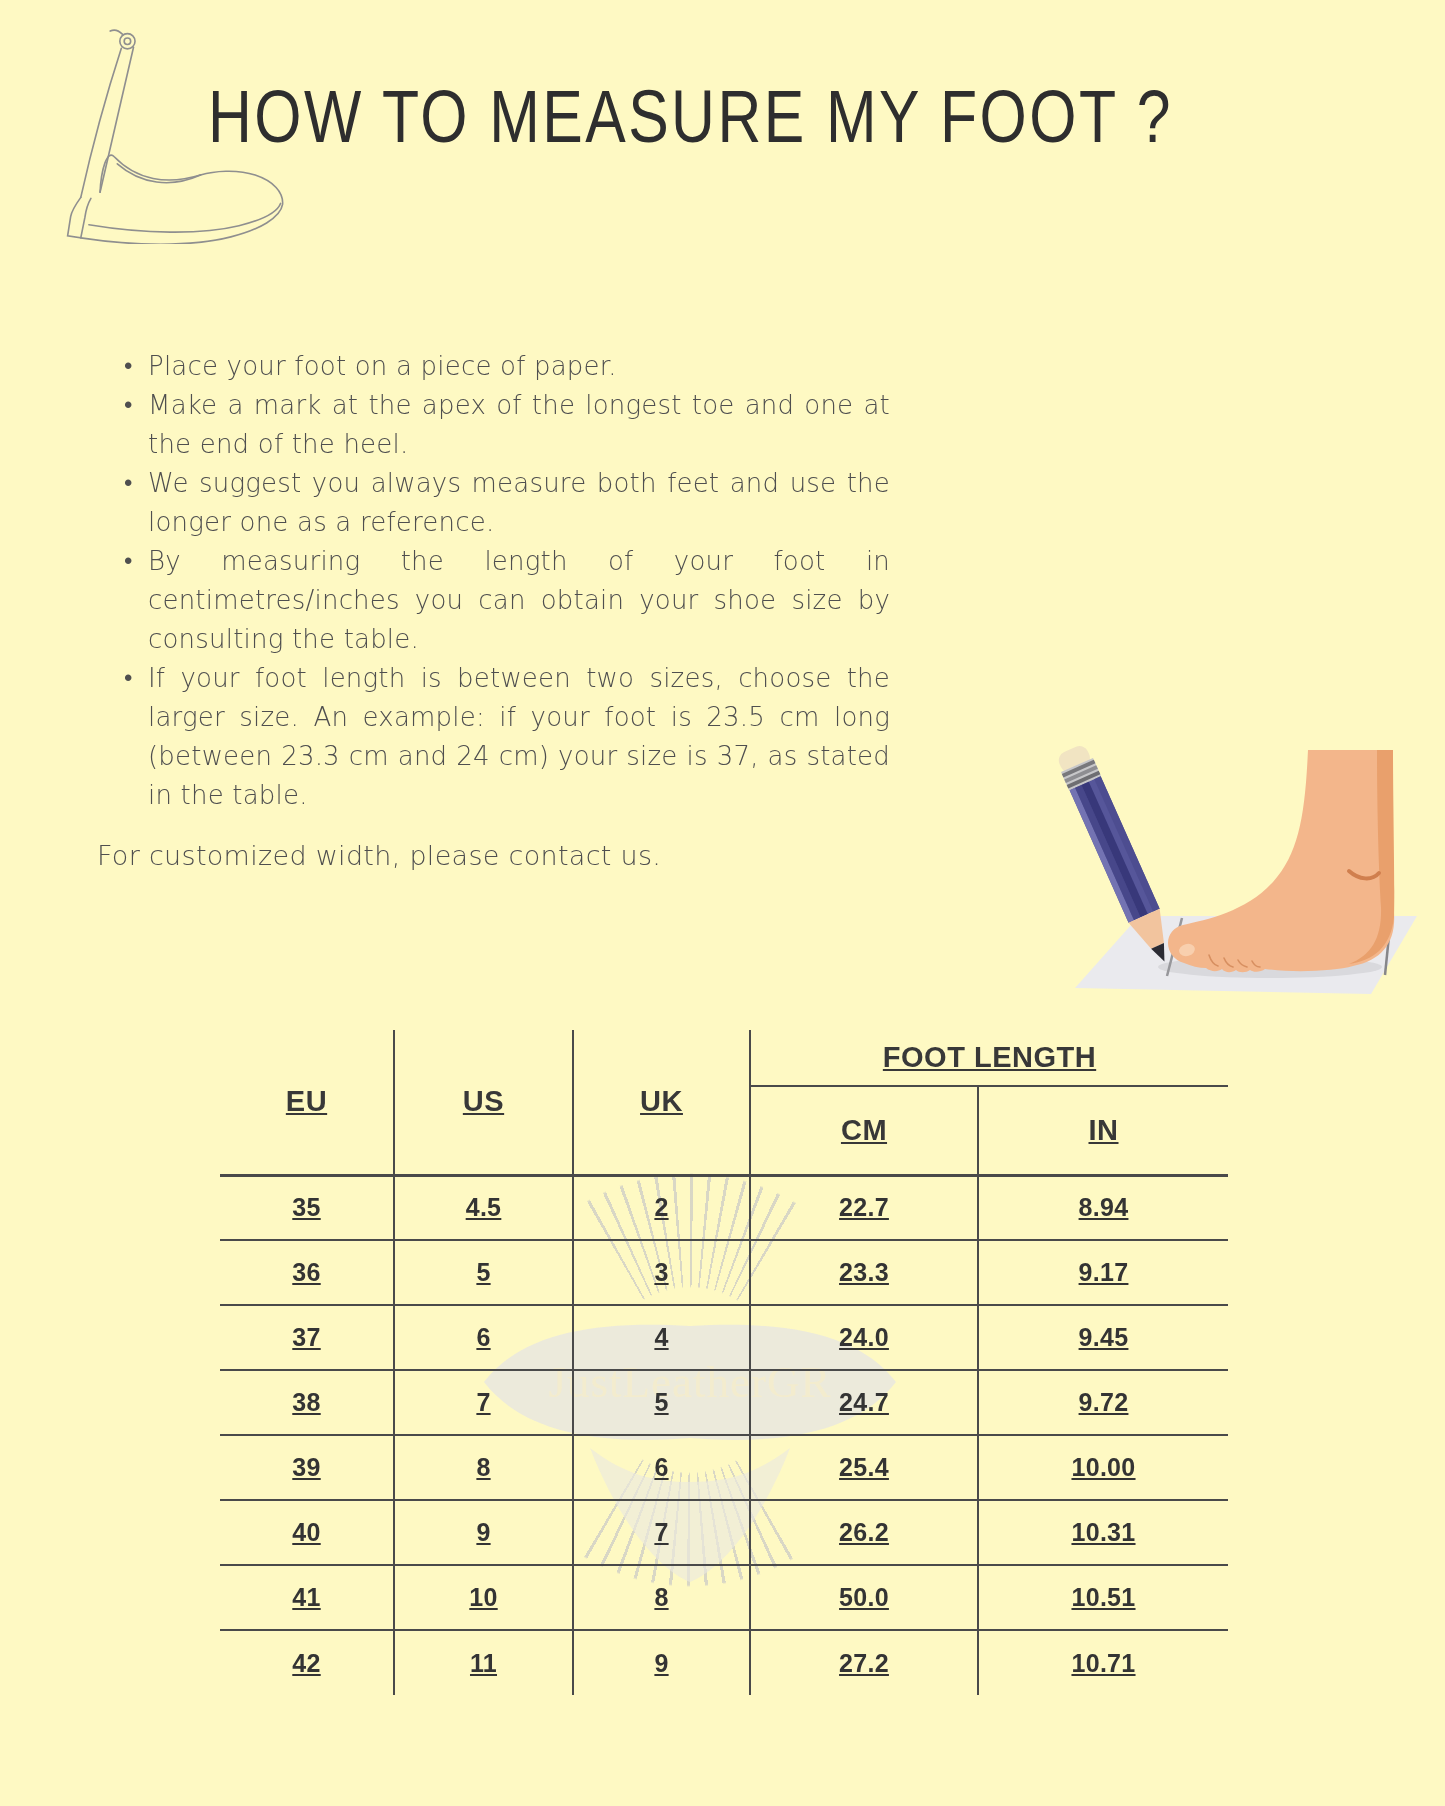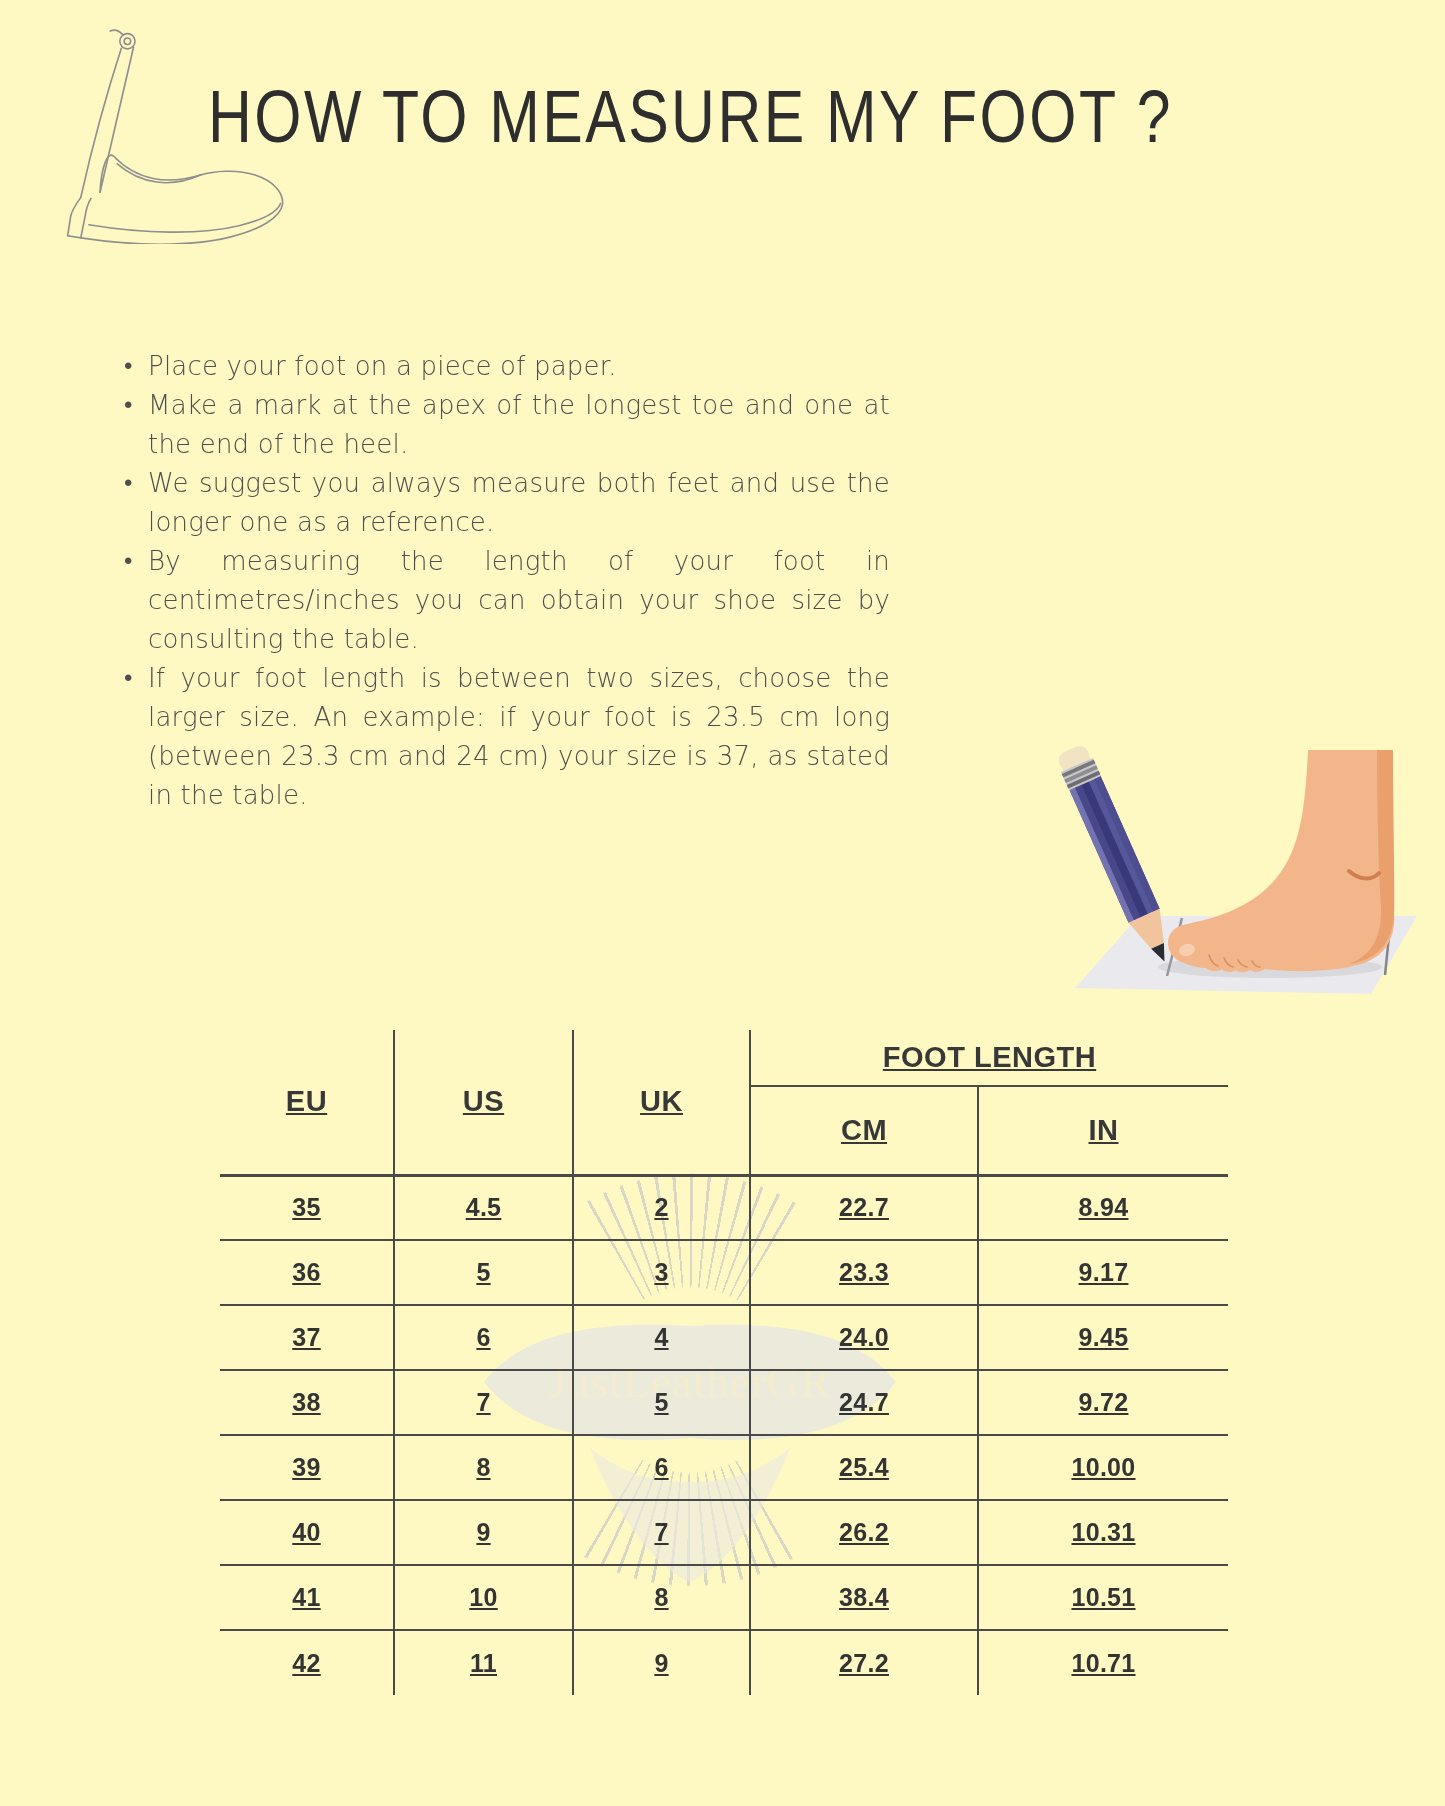--- a/index.html
+++ b/index.html
@@ -136,20 +136,21 @@
 
 
   <ul class="instructions">
       <li>Place your foot on a piece of paper.</li>
       <li>Make a mark at the apex of the longest toe and one at the end of the heel.</li>
       <li>We suggest you always measure both feet and use the longer one as a reference.</li>
       <li>By measuring the length of your foot in centimetres/inches you can obtain your shoe size by consulting the table.</li>
       <li>If your foot length is between two sizes, choose the larger size. An example: if your foot is 23.5 cm long (between 23.3 cm and 24 cm) your size is 37, as stated in the table.</li>
     </ul>
 
+  <p class="customized-note">For customized width, please contact us.</p>
 
   <div class="illustration">
     <svg viewBox="0 0 520 395" width="520" height="395" aria-hidden="true">
 
       <polygon points="150,363 214,291 492,291 446,369" fill="var(--paper)"></polygon>
 
       <ellipse cx="345" cy="342" rx="112" ry="11" fill="#d9d9dd"></ellipse>
 
       <path d="M257,293 L242,351" stroke="#97979b" stroke-width="2.5" fill="none"></path>
 
@@ -271,21 +272,21 @@
           <td>40</td>
           <td>9</td>
           <td>7</td>
           <td>26.2</td>
           <td>10.31</td>
         </tr>
         <tr>
           <td>41</td>
           <td>10</td>
           <td>8</td>
-          <td>38.4</td>
+          <td>50.0</td>
           <td>10.51</td>
         </tr>
         <tr>
           <td>42</td>
           <td>11</td>
           <td>9</td>
           <td>27.2</td>
           <td>10.71</td>
         </tr>
       </tbody>

